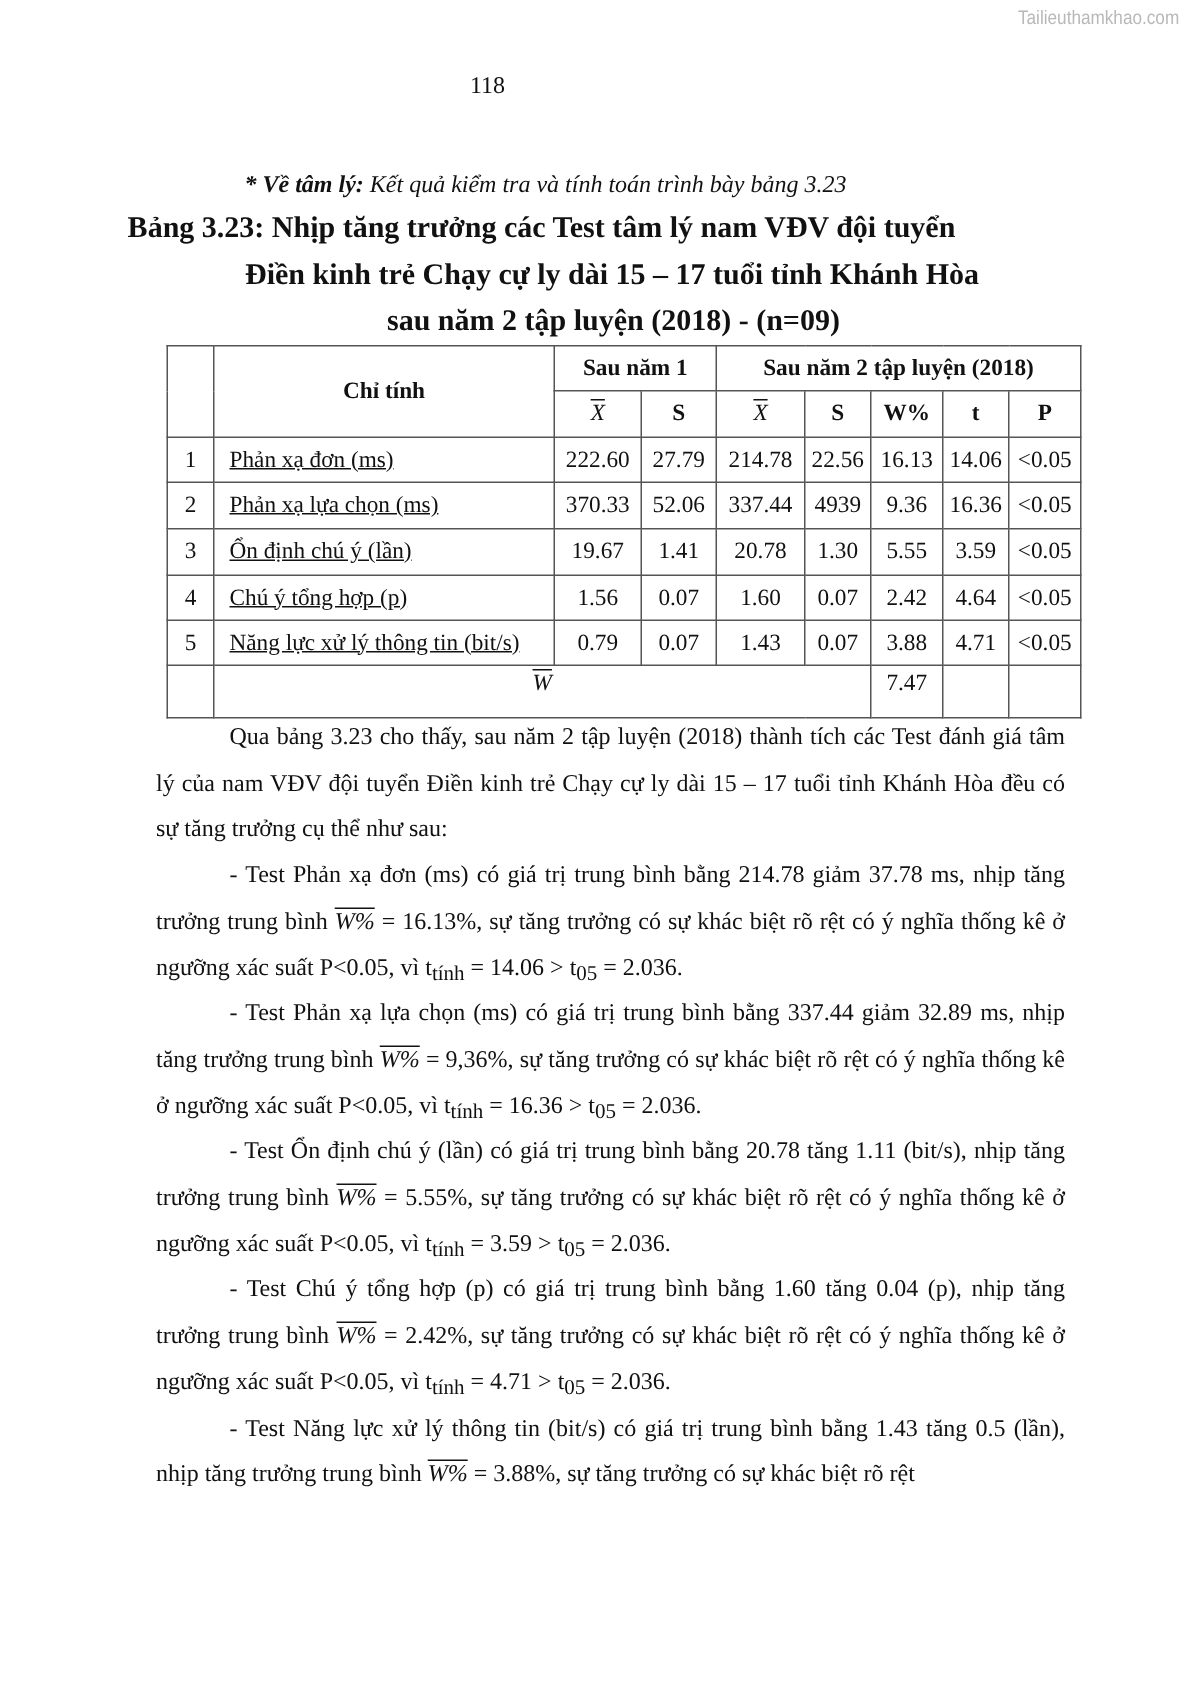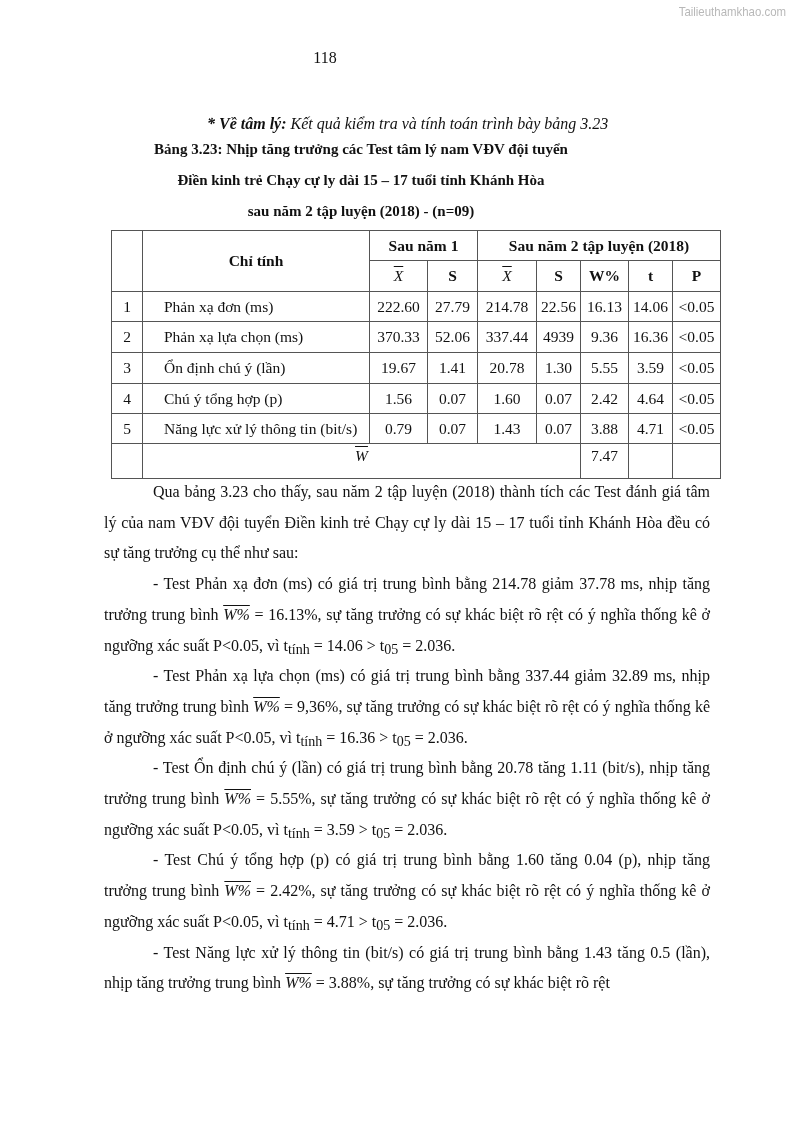--- a/index.html
+++ b/index.html
@@ -9,55 +9,55 @@
     overflow: hidden;
   }
   .watermark {
     position: absolute; top: 4px; right: 8px; font-family: "Liberation Sans", sans-serif;
     font-size: 13px; color: #b8b8b8; letter-spacing: 0px; transform: scaleX(0.88); transform-origin: right;
   }
   .page-number {
     position: absolute; top: 49px; left: 0; width: 650px; text-align: center; font-size: 16px;
   }
   .section-intro {
-    position: absolute; top: 115px; left: 163px; font-size: 16px; font-style: italic; margin-left: 44px;
+    position: absolute; top: 115px; left: 163px; font-size: 16px; font-style: italic;
   }
   .section-intro b { font-style: italic; font-weight: bold; }
   .caption {
-    position: absolute; left: 0; width: 722px; text-align: center; font-weight: bold; font-size: 15px;
+    position: absolute; left: 0; width: 722px; text-align: center; font-weight: bold; font-size: 20px;
   }
   table.data {
     position: absolute; top: 230px; left: 111px; border-collapse: collapse;
     font-size: 15.5px;
   }
   table.data td, table.data th {
     border: 1px solid #555; padding: 0; text-align: center; vertical-align: middle;
   }
   table.data th { font-weight: bold; }
-  table.data td.left { text-align: left; padding-left: 21px; }
+  table.data td.left { text-align: left; padding-left: 10px; text-decoration: underline; }
   .xbar, .wbar { font-style: italic; text-decoration: overline; font-weight: normal; }
   .body-text {
     position: absolute; left: 104px; width: 606px; font-size: 16px; line-height: 30.7px; top: 477px;
   }
   .body-text p { margin: 0; text-align: justify; text-align-last: auto; }
   .body-text p.indent { text-indent: 49px; }
   .ovl { font-style: italic; text-decoration: overline; }
   sub { font-size: 14px; vertical-align: -3px; line-height: 0; }
 </style>
 </head>
 <body>
 
 <div class="watermark">Tailieuthamkhao.com</div>
 <div class="page-number">118</div>
 
 <div class="section-intro"><b>* Về tâm lý:</b><span> Kết quả kiểm tra và tính toán trình bày bảng 3.23</span></div>
 
 <div class="caption" style="top:141px;">Bảng 3.23: Nhịp tăng trưởng các Test tâm lý nam VĐV đội tuyển</div>
-<div class="caption" style="top:172px;">Điền kinh trẻ Chạy cự ly dài 15 – 17 tuổi tỉnh Khánh Hòa</div>
-<div class="caption" style="top:203px;">sau năm 2 tập luyện (2018) - (n=09)</div>
+<div class="caption" style="top:172px;padding-left:47px;">Điền kinh trẻ Chạy cự ly dài 15 – 17 tuổi tỉnh Khánh Hòa</div>
+<div class="caption" style="top:203px;margin-left:48px;">sau năm 2 tập luyện (2018) - (n=09)</div>
 
 <table class="data">
   <colgroup>
     <col style="width:31px">
       <col style="width:227px">
       <col style="width:58px">
       <col style="width:50px">
     <col style="width:59px">
       <col style="width:44px">
       <col style="width:48px">

